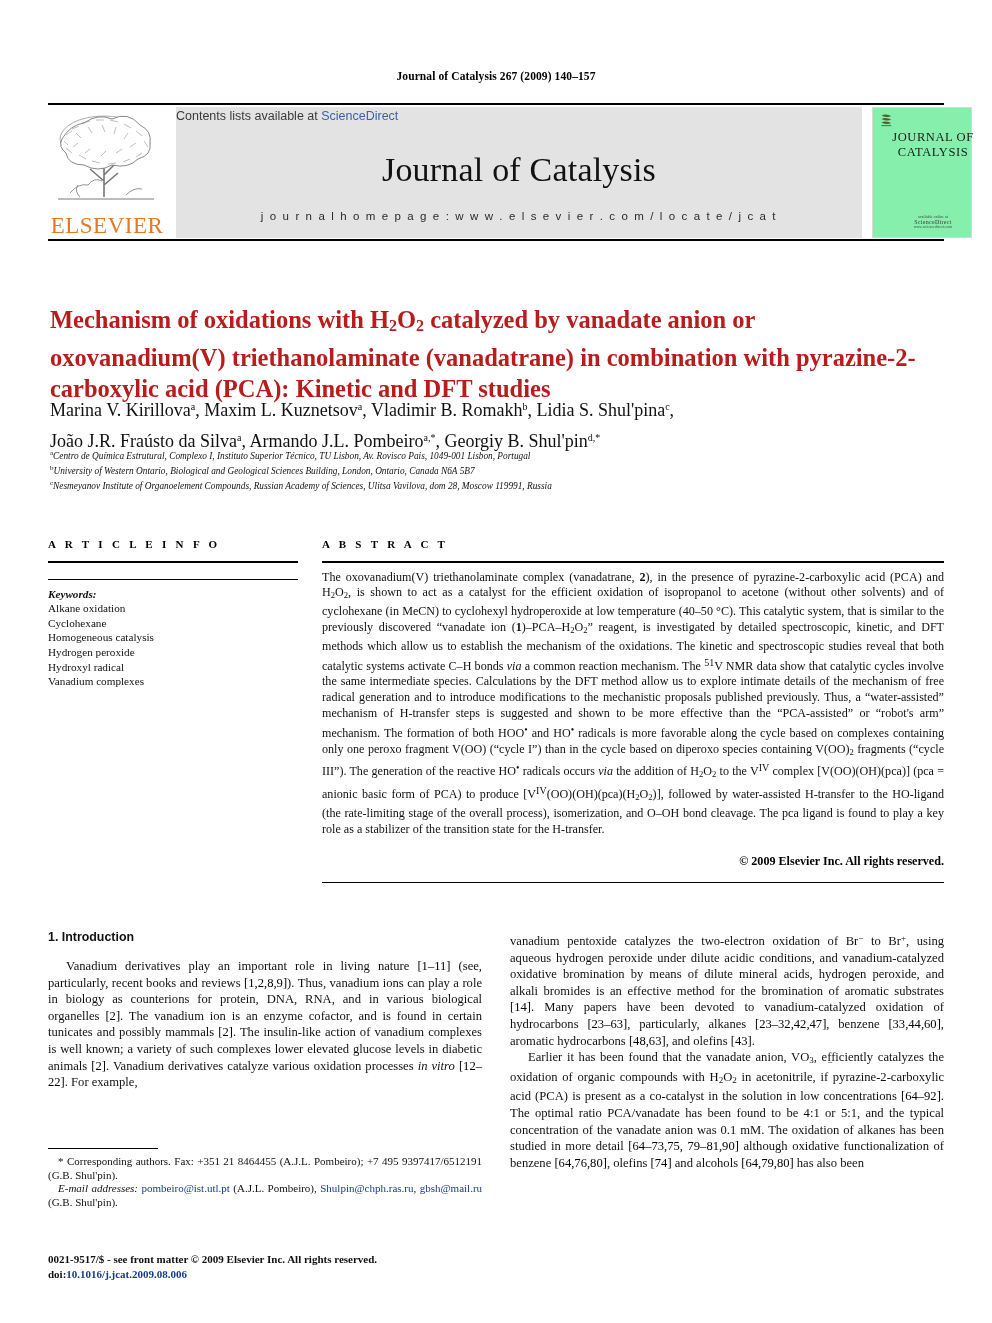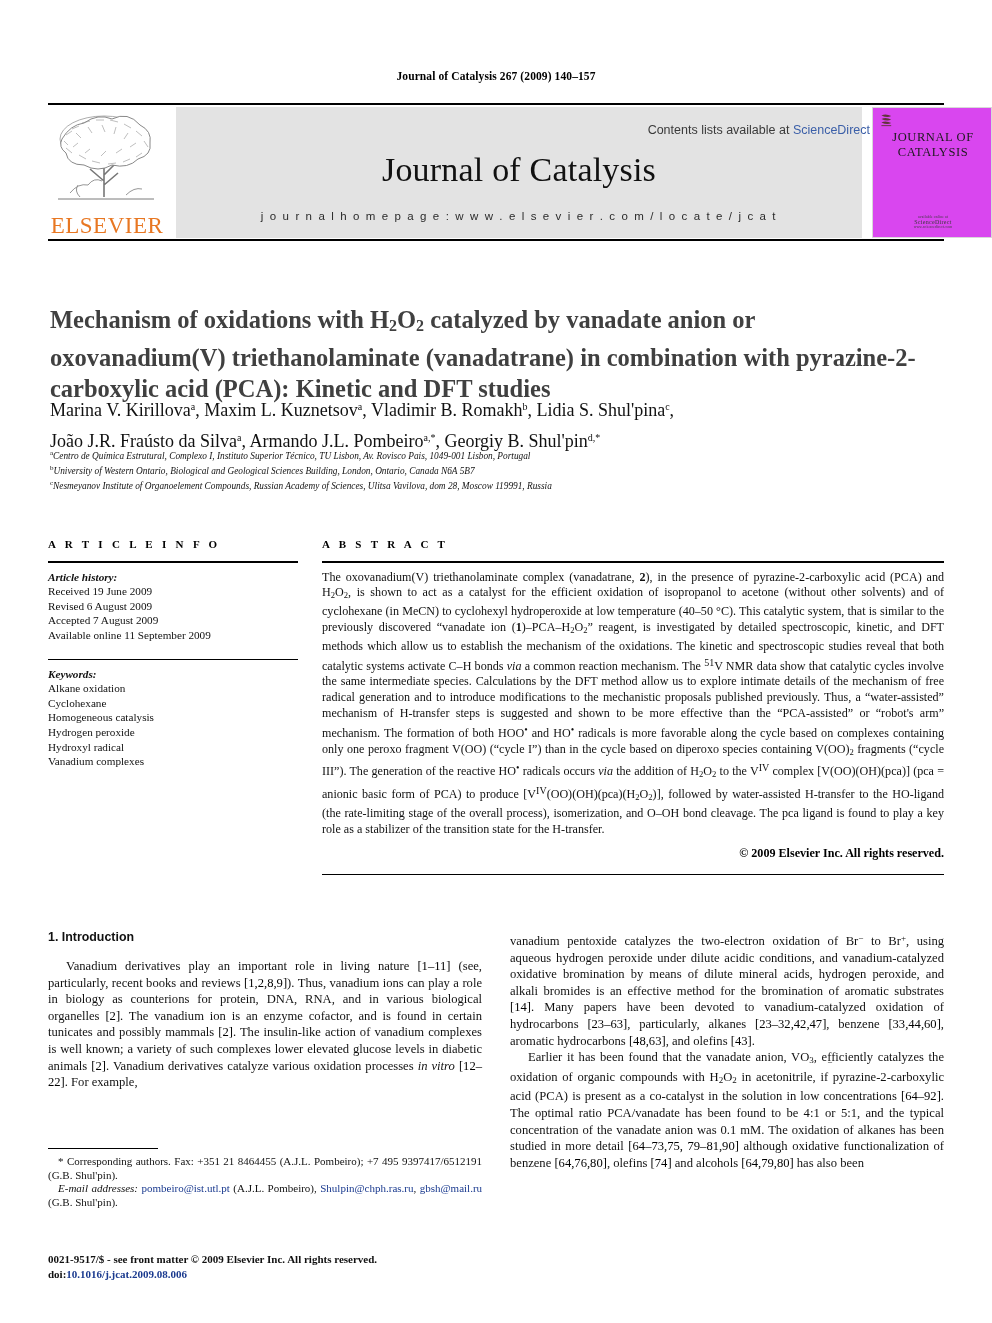--- a/index.html
+++ b/index.html
@@ -72,27 +72,26 @@
 
   .grey-band {
     position: absolute;
     left: 128px; top: 2px;
     width: 686px;
     height: 131px;
     background: #e3e3e3;
   }
   .contents-line {
     position: absolute;
-    left: 0; top: 16px;
+    left: 0; top: 2px;
     width: 686px;
-    text-align: right;
+    text-align: left;
     font-family: "Liberation Sans", sans-serif;
     font-size: 12.5px;
     color: #3a3a3a;
-    margin-left: 8px;
   }
   .contents-line a {
     color: #3b5fa8;
     text-decoration: none;
   }
   .journal-title {
     position: absolute;
     left: 0; top: 44px;
     width: 686px;
     text-align: center;
@@ -108,23 +107,23 @@
     text-align: center;
     font-family: "Liberation Sans", sans-serif;
     font-size: 11.5px;
     letter-spacing: 1.6px;
     color: #2b2b2b;
   }
 
   .cover {
     position: absolute;
     left: 824px; top: 2px;
-    width: 120px;
+    width: 100px;
     height: 131px;
-    background: #d946ef;
+    background: #86efac;
     border: 1px solid #d8d8d8;
     box-sizing: border-box;
   }
   .cover-el {
     position: absolute;
     left: 7px; top: 5px;
     width: 14px; height: 16px;
     opacity: .75;
   }
   .cover-title {
@@ -159,21 +158,21 @@
   }
 
   
   .title {
     position: absolute;
     left: 50px; top: 288px;
     width: 880px;
     font-family: "Liberation Serif", serif;
     font-size: 24.5px;
     line-height: 31.5px;
-    color: #404040;
+    color: #b91c1c;
   }
   .title sub { font-size: 16px; vertical-align: -3px; }
 
   .authors {
     position: absolute;
     left: 50px; top: 393px;
     width: 880px;
     font-family: "Liberation Serif", serif;
     font-size: 18px;
     line-height: 27px;
@@ -225,21 +224,21 @@
   .abs-body {
     font-family: "Liberation Serif", serif;
     font-size: 12.1px;
     line-height: 15.8px;
     text-align: justify;
     color: #111;
   }
   .abs-body sub { font-size: 8.6px; vertical-align: -2px; }
   .abs-body sup { font-size: 10px; vertical-align: 4px; }
   .abs-copy {
-    margin-top: 8px;
+    margin-top: 16px;
     text-align: right;
     font-family: "Liberation Serif", serif;
     font-size: 12.1px;
     font-weight: bold;
   }
 
   
   .body-left {
     position: absolute;
     left: 48px; top: 930px;
@@ -374,27 +373,20 @@
 
   <div class="affils">
     <div><sup>a</sup><span>Centro de Química Estrutural, Complexo I, Instituto Superior Técnico, TU Lisbon, Av. Rovisco Pais, 1049-001 Lisbon, Portugal</span></div>
     <div><sup>b</sup><span>University of Western Ontario, Biological and Geological Sciences Building, London, Ontario, Canada N6A 5B7</span></div>
     <div><sup>c</sup><span>Nesmeyanov Institute of Organoelement Compounds, Russian Academy of Sciences, Ulitsa Vavilova, dom 28, Moscow 119991, Russia</span></div>
   </div>
 
   <div class="info-col">
     <div class="sec-label">A R T I C L E   I N F O</div>
     <div class="hr-med" style="margin-top:11px"></div>
-    <div class="info-body" style="margin-top:7px">
-      <div class="hd">Article history:</div>
-      <div>Received 19 June 2009</div>
-      <div>Revised 6 August 2009</div>
-      <div>Accepted 7 August 2009</div>
-      <div>Available online 11 September 2009</div>
-    </div>
     <div class="hr-thin" style="margin-top:16px"></div>
     <div class="info-body" style="margin-top:7px">
       <div class="hd">Keywords:</div>
       <div>Alkane oxidation</div>
       <div>Cyclohexane</div>
       <div>Homogeneous catalysis</div>
       <div>Hydrogen peroxide</div>
       <div>Hydroxyl radical</div>
       <div>Vanadium complexes</div>
     </div>

